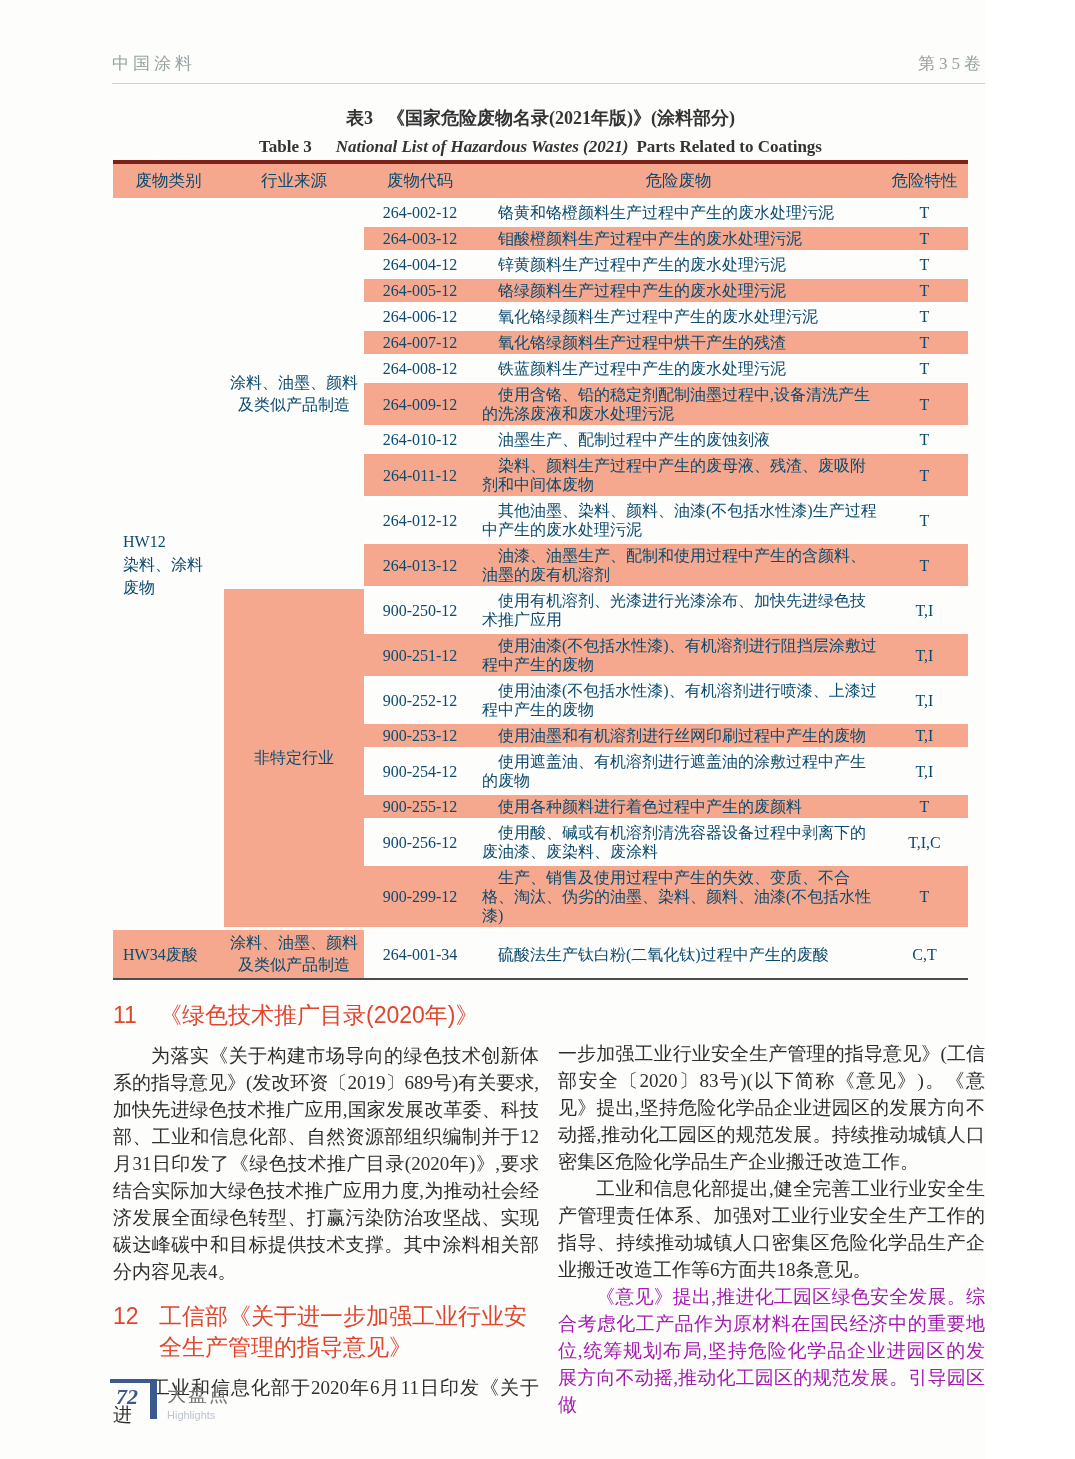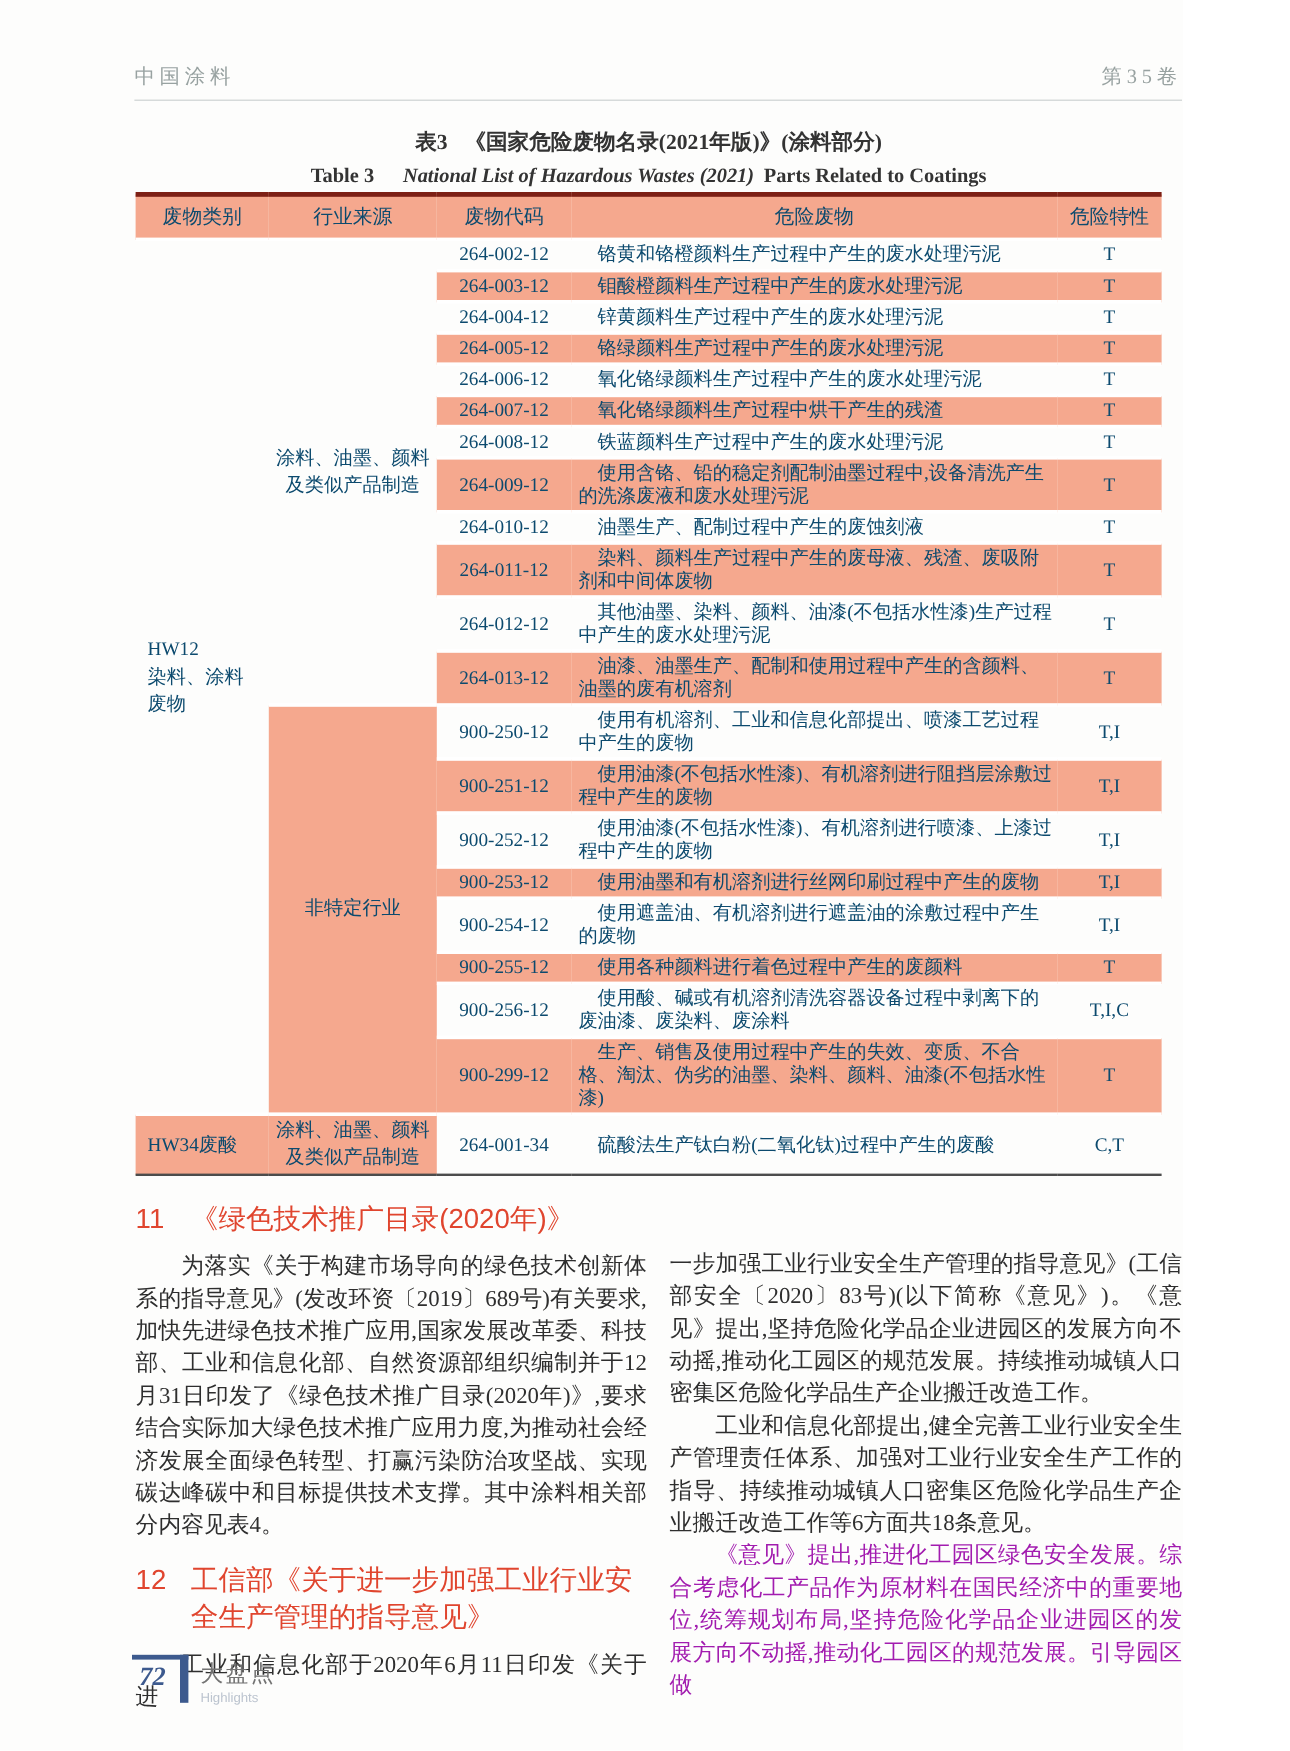--- a/index.html
+++ b/index.html
@@ -167,21 +167,21 @@
             <td class="trait">T</td>
           </tr>
           <tr>
             <td class="code shaded">264-013-12</td>
             <td class="desc shaded">油漆、油墨生产、配制和使用过程中产生的含颜料、油墨的废有机溶剂</td>
             <td class="trait shaded">T</td>
           </tr>
           <tr>
             <td class="source shaded" rowspan="8">非特定行业</td>
             <td class="code">900-250-12</td>
-            <td class="desc">使用有机溶剂、工业和信息化部提出、喷漆工艺过程中产生的废物</td>
+            <td class="desc">使用有机溶剂、光漆进行光漆涂布、加快先进绿色技术推广应用</td>
             <td class="trait">T,I</td>
           </tr>
           <tr>
             <td class="code shaded">900-251-12</td>
             <td class="desc shaded">使用油漆(不包括水性漆)、有机溶剂进行阻挡层涂敷过程中产生的废物</td>
             <td class="trait shaded">T,I</td>
           </tr>
           <tr>
             <td class="code">900-252-12</td>
             <td class="desc">使用油漆(不包括水性漆)、有机溶剂进行喷漆、上漆过程中产生的废物</td>

